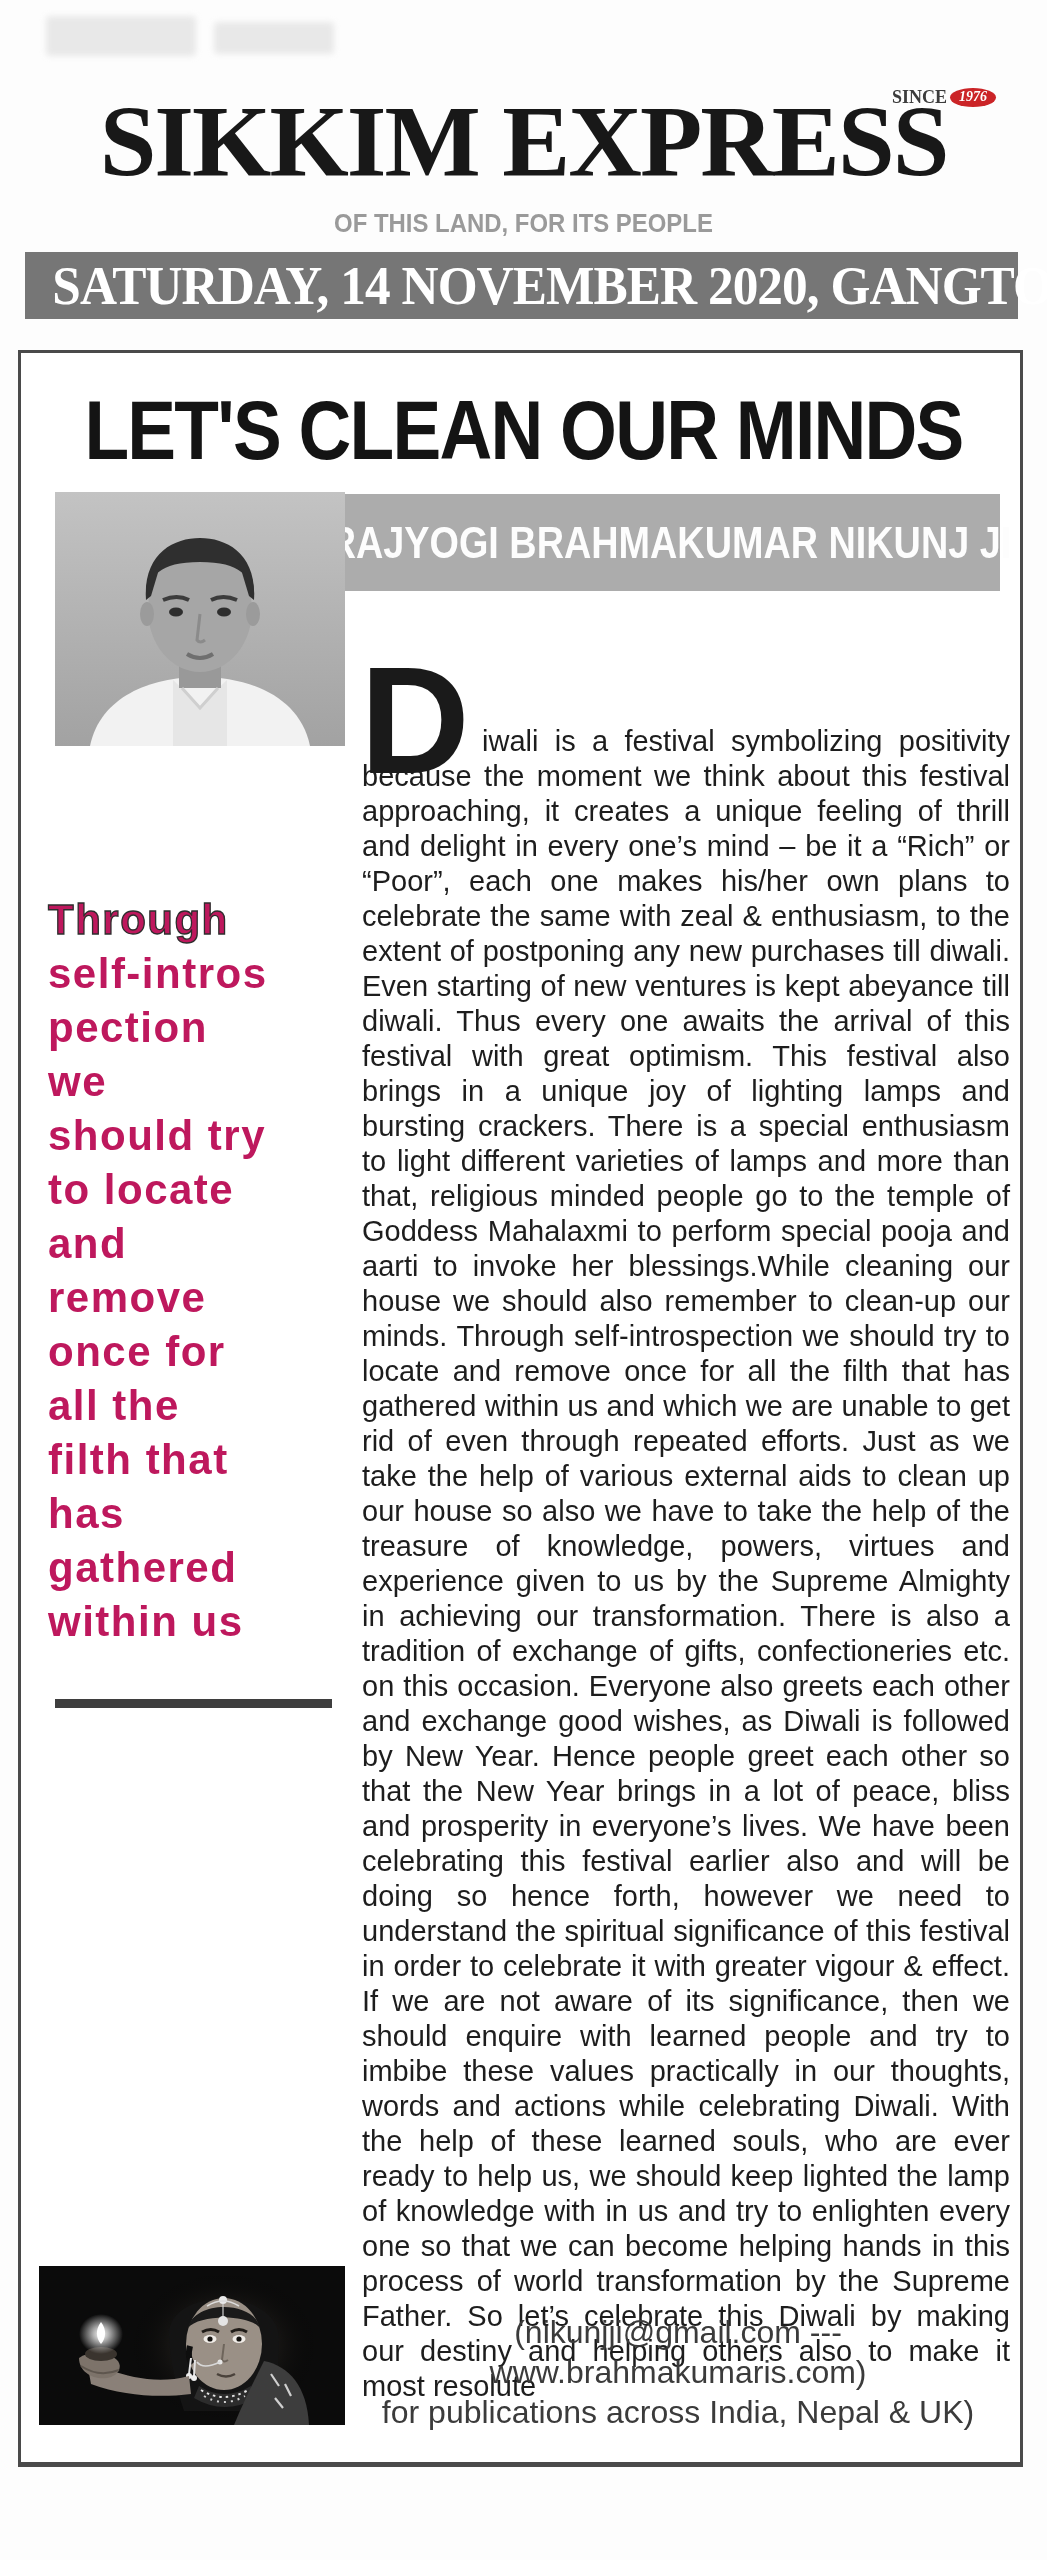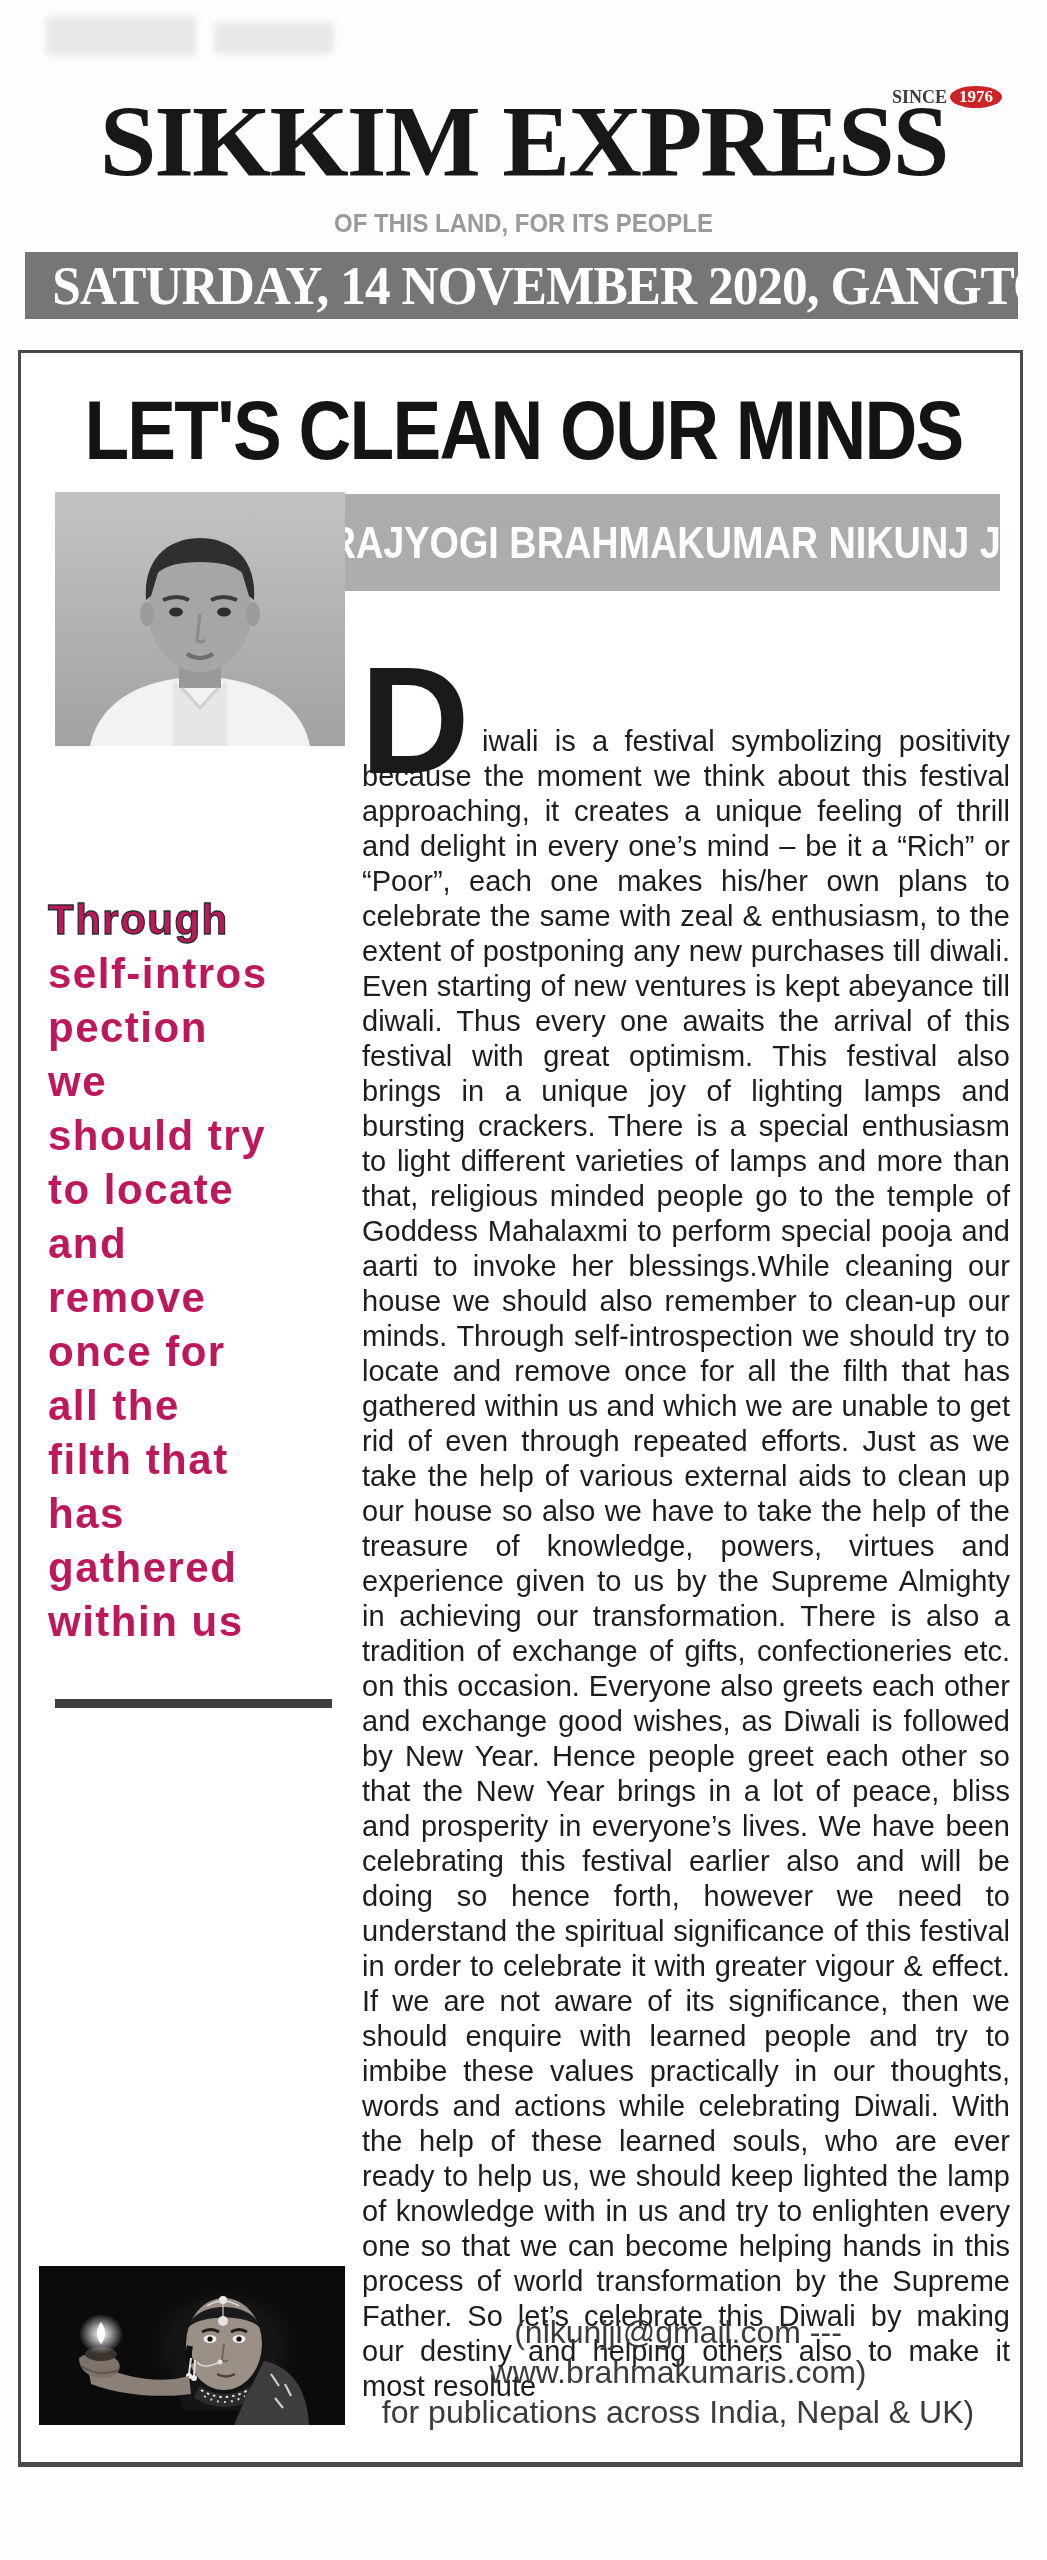--- a/index.html
+++ b/index.html
@@ -16,21 +16,21 @@
     font-family:Liberation Serif, serif;font-weight:bold;font-size:102px;
     letter-spacing:-2px;color:#181818;line-height:1.05;white-space:nowrap;
   }
   .badge{position:absolute;left:892px;top:82px;height:30px;z-index:5;display:flex;align-items:center;}
   .badge .since{
     font-family:"Liberation Serif",serif;font-weight:bold;font-size:18px;color:#3c3c3c;
     letter-spacing:0px;margin-right:3px;
   }
   .badge .year{
     display:inline-block;background:#cb2427;color:#ffffff;border-radius:50%/50%;
-    font-family:"Liberation Serif",serif;font-weight:bold;font-size:17px;
+    font-family:"Liberation Serif",serif;font-style:italic;font-weight:bold;font-size:14px;
     padding:2px 9px 3px 9px;line-height:1;
   }
   .tagline{
     position:absolute;left:0;top:208px;width:100%;text-align:center;
     font-weight:bold;font-size:26px;color:#9a9a9a;letter-spacing:0px;
     transform:scaleX(.92);
   }
   .date-bar{
     position:absolute;left:25px;top:252px;width:993px;height:67px;background:#767676;
     display:flex;align-items:center;

